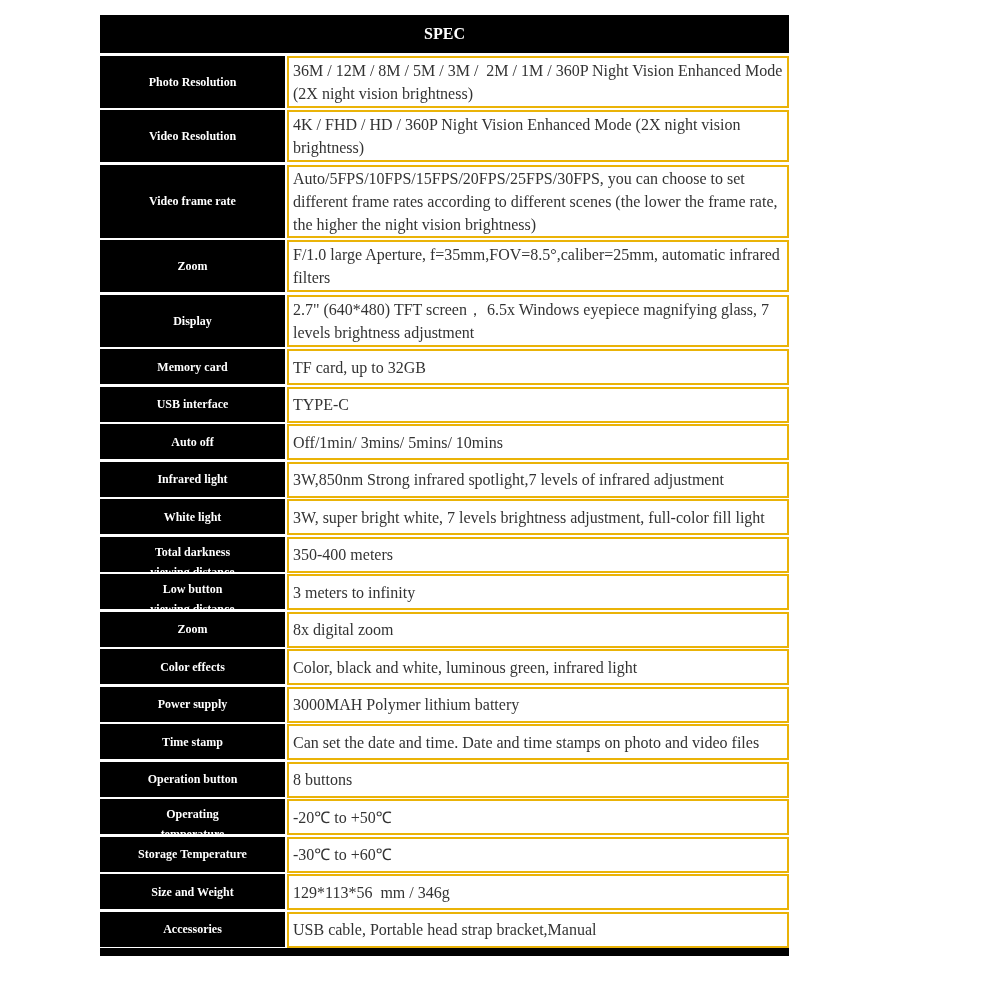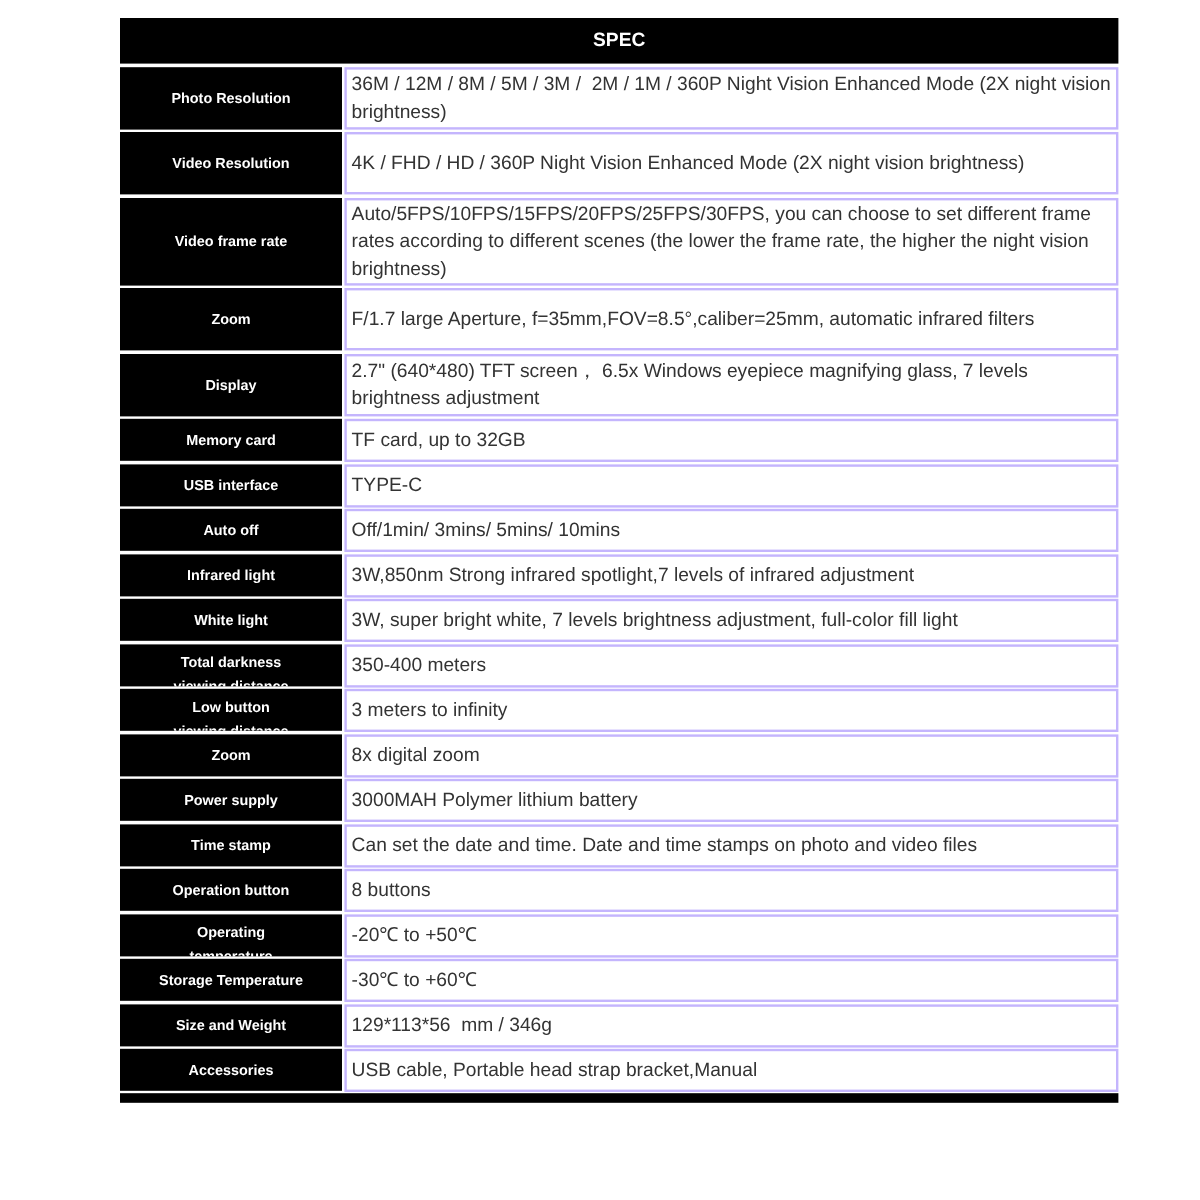--- a/index.html
+++ b/index.html
@@ -8,21 +8,22 @@
     width: 1000px;
     height: 1000px;
     background: #ffffff;
     overflow: hidden;
     font-family: "Liberation Sans", sans-serif;
   }
   .spec-table {
     position: absolute;
     left: 100px;
     top: 15px;
-    width: 832px;
+    width: 689px;
+    font-family: Liberation Serif, serif;
   }
   .header-row {
     height: 38px;
     background: #000000;
     color: #ffffff;
     display: flex;
     align-items: center;
     justify-content: center;
     font-weight: bold;
     font-size: 16px;
@@ -51,21 +52,21 @@
     overflow: hidden;
     padding: 12px 2px;
     box-sizing: border-box;
   }
   .label.clipped {
     justify-content: flex-start;
     padding-top: 5px;
   }
   .value {
     flex: 1;
-    border: 2px solid #c4b5fd;
+    border: 2px solid #eab308;
     margin-left: 2px;
     background: #ffffff;
     color: #333333;
     font-size: 16px;
     line-height: 23px;
     display: flex;
     align-items: center;
     padding: 16px 4px;
     box-sizing: border-box;
     white-space: pre-wrap;
@@ -94,21 +95,21 @@
       <div class="row h2">
         <div class="label">Video Resolution</div>
         <div class="value"><span>4K / FHD / HD / 360P Night Vision Enhanced Mode (2X night vision brightness)</span></div>
       </div>
       <div class="row h3">
         <div class="label">Video frame rate</div>
         <div class="value"><span>Auto/5FPS/10FPS/15FPS/20FPS/25FPS/30FPS, you can choose to set different frame rates according to different scenes (the lower the frame rate, the higher the night vision brightness)</span></div>
       </div>
       <div class="row h2">
         <div class="label">Zoom</div>
-        <div class="value"><span>F/1.7 large Aperture, f=35mm,FOV=8.5°,caliber=25mm, automatic infrared filters</span></div>
+        <div class="value"><span>F/1.0 large Aperture, f=35mm,FOV=8.5°,caliber=25mm, automatic infrared filters</span></div>
       </div>
       <div class="row h2">
         <div class="label">Display</div>
         <div class="value"><span>2.7" (640*480) TFT screen， 6.5x Windows eyepiece magnifying glass, 7 levels brightness adjustment</span></div>
       </div>
       <div class="row h1">
         <div class="label">Memory card</div>
         <div class="value"><span>TF card, up to 32GB</span></div>
       </div>
       <div class="row h1">
@@ -139,20 +140,24 @@
           <div>Low button</div>
           <div>viewing distance</div>
         </div>
         <div class="value"><span>3 meters to infinity</span></div>
       </div>
       <div class="row h1">
         <div class="label">Zoom</div>
         <div class="value"><span>8x digital zoom</span></div>
       </div>
       <div class="row h1">
+        <div class="label">Color effects</div>
+        <div class="value"><span>Color, black and white, luminous green, infrared light</span></div>
+      </div>
+      <div class="row h1">
         <div class="label">Power supply</div>
         <div class="value"><span>3000MAH Polymer lithium battery</span></div>
       </div>
       <div class="row h1">
         <div class="label">Time stamp</div>
         <div class="value"><span>Can set the date and time. Date and time stamps on photo and video files</span></div>
       </div>
       <div class="row h1">
         <div class="label">Operation button</div>
         <div class="value"><span>8 buttons</span></div>

